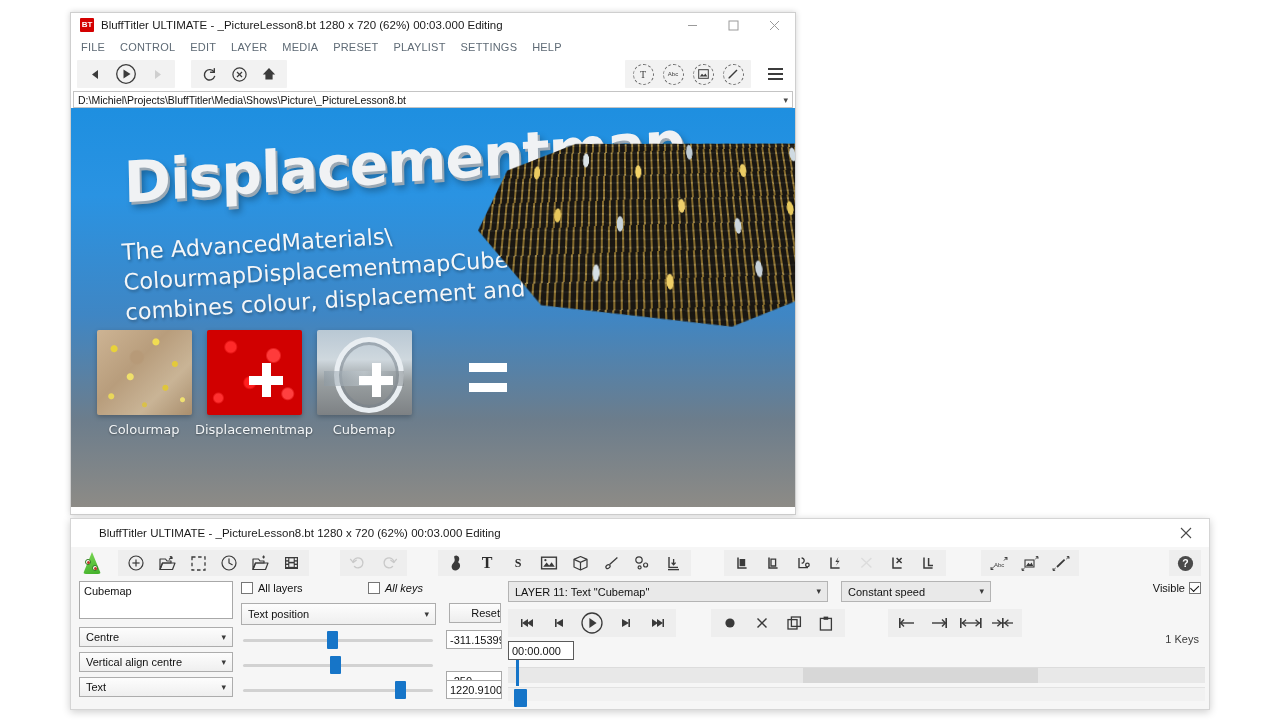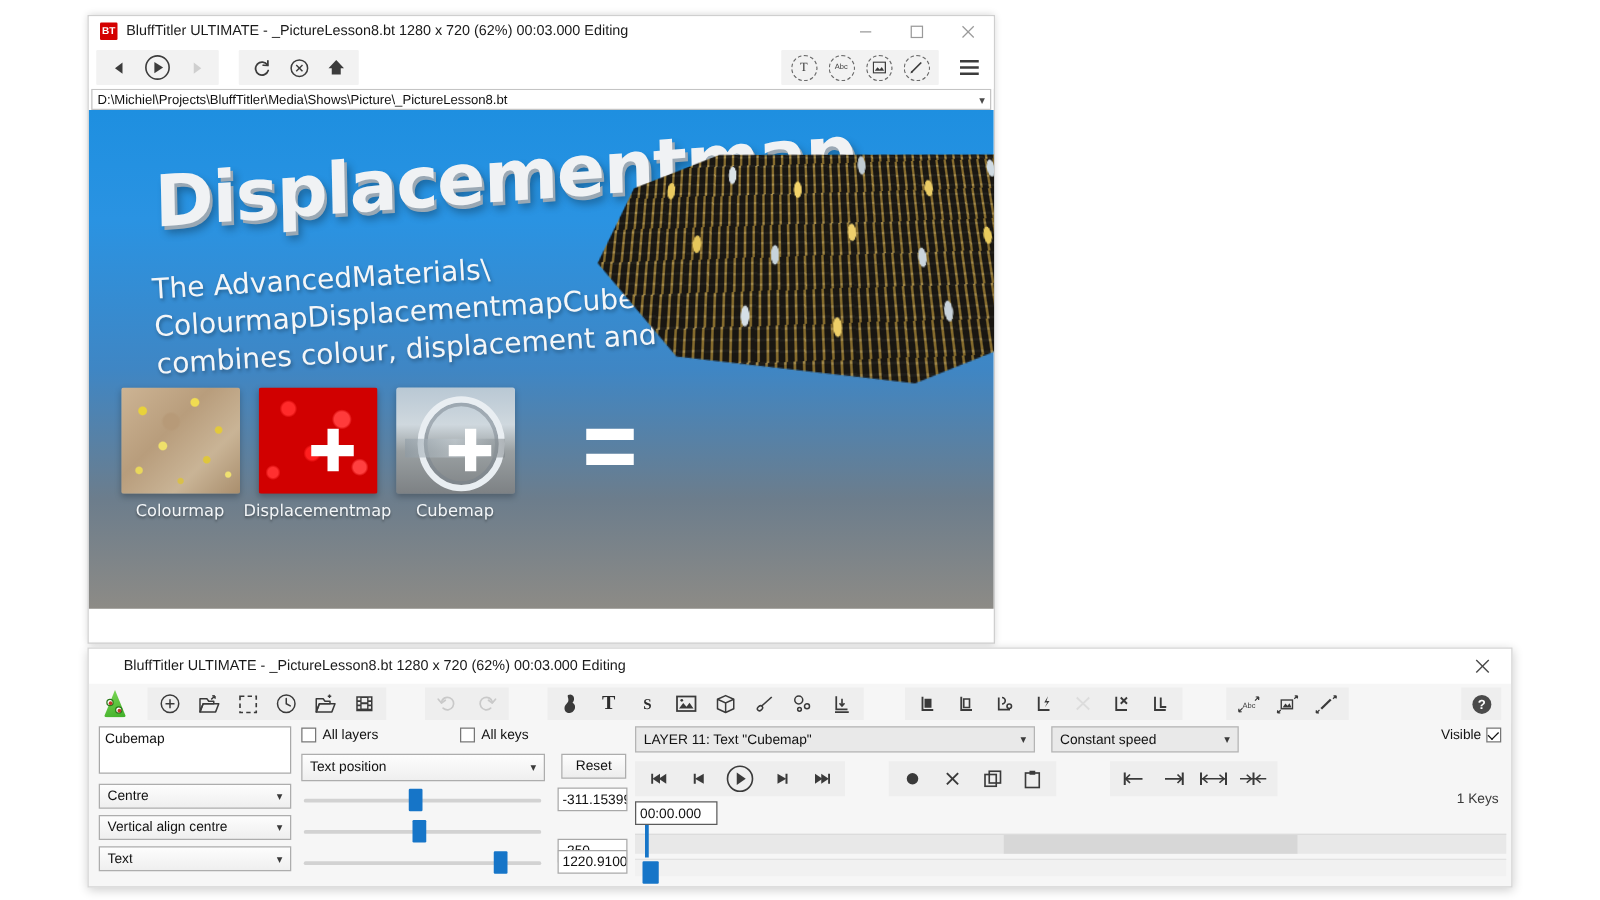--- a/index.html
+++ b/index.html
@@ -280,21 +280,21 @@
   .sl .knob { position:absolute; top:0; width:11px; height:18px; background:#1675c8; border-radius:1px; }
 
   .numfield {
     position:absolute; width:56px; height:19px; background:#fff; border:1px solid #a8a8a8;
     font-size:11px; color:#111; display:flex; align-items:center; padding-left:3px; overflow:hidden; white-space:nowrap;
   }
 
   .btn-reset {
     position:absolute; width:52px; height:20px;
     background: linear-gradient(180deg,#fdfdfd,#ededed); border:1px solid #adadad;
-    display:flex; align-items:center; justify-content:center; font-size:11px; color:#111;
+    display:flex; align-items:center; justify-content:flex-end; font-size:11px; color:#111;
   }
 
   .transport { position:absolute; display:flex; align-items:center; gap:2px; background:#eeeeee; height:28px; padding:0 4px; }
   .tp { width:30px; height:26px; display:flex; align-items:center; justify-content:center; color:#3a3a3a; }
   .tp.playcirc { width:32px; }
 
   .timefield {
     position:absolute; width:66px; height:19px; background:#fff; border:1px solid #5b5b5b;
     font-size:11px; color:#111; display:flex; align-items:center; padding-left:3px;
   }
@@ -333,20 +333,31 @@
         </div>
         <div class="win-btn">
           <svg width="11" height="11" viewBox="0 0 11 11">
               <line x1="1" y1="1" x2="10" y2="10" stroke="#9a9a9a" stroke-width="1"></line>
               <line x1="10" y1="1" x2="1" y2="10" stroke="#9a9a9a" stroke-width="1"></line>
             </svg>
         </div>
       </div>
     </div>
 
+    <div class="menubar">
+      <div class="menu-item">FILE</div>
+      <div class="menu-item">CONTROL</div>
+      <div class="menu-item">EDIT</div>
+      <div class="menu-item">LAYER</div>
+      <div class="menu-item">MEDIA</div>
+      <div class="menu-item">PRESET</div>
+      <div class="menu-item">PLAYLIST</div>
+      <div class="menu-item">SETTINGS</div>
+      <div class="menu-item">HELP</div>
+    </div>
 
     <div class="maintoolbar">
       <div class="tgrp">
         <div class="tbtn">
           <svg width="15" height="15" viewBox="0 0 15 15">
               <path d="M10 3 L4 7.5 L10 12 Z" fill="#3c3c3c"></path>
             </svg>
         </div>
         <div class="tbtn big">
           <svg width="22" height="22" viewBox="0 0 22 22">
@@ -696,21 +707,21 @@
       </div>
       <div class="combo" style="left:8px; top:98px; width:154px;">
         <span class="cv">Text</span>
         <span class="arrow">▾</span>
       </div>
 
       <div class="chk-row" style="left:170px; top:3px;">
         <span class="chkbox"></span>
         <span>All layers</span>
       </div>
-      <div class="chk-row" style="left:297px; top:3px;">
+      <div class="chk-row" style="left:297px; top:3px;font-style:italic;">
         <span class="chkbox"></span>
         <span>All keys</span>
       </div>
 
       <div class="combo" style="left:170px; top:24px; width:195px; height:22px;">
         <span class="cv">Text position</span>
         <span class="arrow">▾</span>
       </div>
       <div class="btn-reset" style="left:378px; top:24px;">
         <span>Reset</span>

